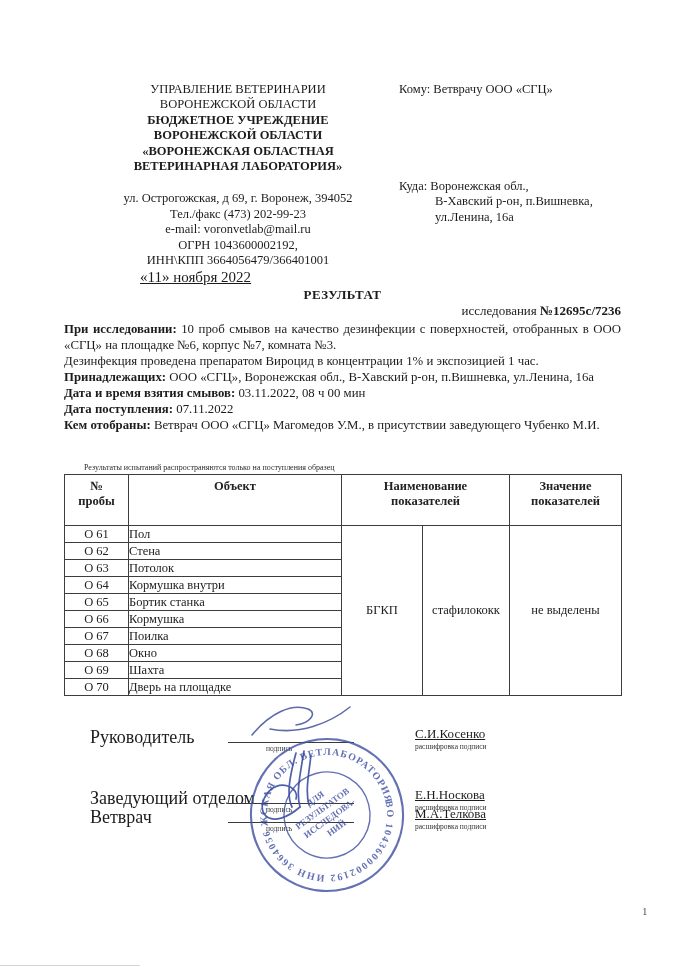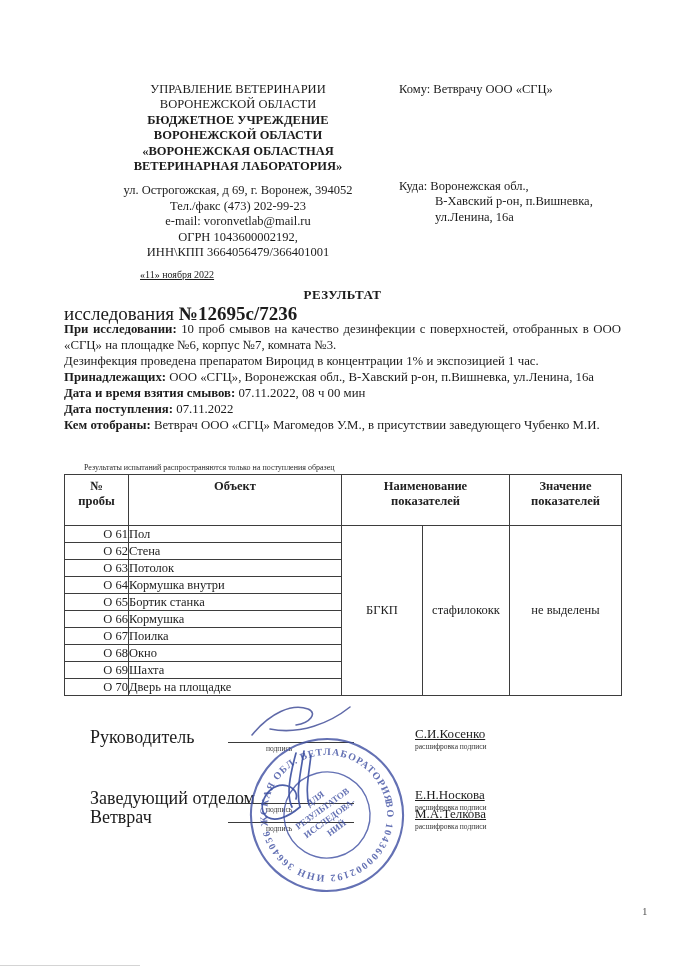--- a/index.html
+++ b/index.html
@@ -8,34 +8,34 @@
     font-family:"Liberation Serif","DejaVu Serif",serif;color:#1c1c1c;
     overflow:hidden;margin:0 auto;padding-left:20px;
   }
   .abs{position:absolute;}
   .b{font-weight:bold;}
   
   .lh-left{left:78px;top:82px;width:320px;text-align:center;font-size:12.5px;line-height:15.4px;}
   .lh-right{left:399px;top:82px;width:230px;font-size:12.5px;line-height:15.4px;}
   .kuda{left:399px;top:179px;width:240px;font-size:12.5px;line-height:15.4px;}
   .kuda .ind{padding-left:36px;}
-  .addr{margin-top:9px;}
-  .date-line{left:140px;top:269px;font-size:10px;text-decoration:underline;}
+  .addr{margin-top:17px;}
+  .date-line{left:140px;top:269px;font-size:15px;text-decoration:underline;}
   
   .res-title{left:64px;top:287px;width:557px;text-align:center;font-size:13px;font-weight:bold;letter-spacing:.5px;}
-  .res-sub{left:64px;top:303px;width:557px;text-align:left;font-size:19px;}
+  .res-sub{left:64px;top:303px;width:557px;text-align:right;font-size:13px;}
   .paras{left:64px;top:321px;width:557px;font-size:12.8px;line-height:16px;text-align:justify;}
   .paras p{margin:0;}
   .note{left:84px;top:463px;font-size:8px;color:#2a2a2a;}
   
   table.res{position:absolute;left:64px;top:474px;width:557px;border-collapse:collapse;table-layout:fixed;}
   table.res th,table.res td{border:1px solid #3d3d3d;font-size:12.5px;color:#222;overflow:hidden;}
   table.res th{font-weight:bold;vertical-align:top;padding-top:4px;white-space:pre-line;line-height:15px;height:45px;}
   table.res td{height:16px;line-height:13px;padding:0;}
-  td.cid{text-align:right;margin-top:12px;}
+  td.cid{text-align:center;margin-top:12px;}
   td.cobj{padding-left:9px;}
   td.cmerge{text-align:center;vertical-align:middle;}
   col.w1{width:64px}col.w2{width:213px}col.w3{width:81px}col.w4{width:87px}col.w5{width:112px}
   
   .sigrow{left:0;width:685px;height:34px;}
   .sigrow .role{position:absolute;left:90px;top:2px;font-size:18px;}
   .sigrow .line{position:absolute;left:228px;top:16px;width:126px;border-bottom:1px solid #3a3a3a;height:1px;}
   .sigrow .sub{position:absolute;left:266px;top:19px;font-size:7.5px;color:#333;}
   .sigrow .name{position:absolute;left:415px;top:1px;font-size:13px;text-decoration:underline;}
   .sigrow .nsub{position:absolute;left:415px;top:17px;font-size:7.5px;color:#333;}
@@ -78,21 +78,21 @@
 
   <div class="abs res-title">РЕЗУЛЬТАТ</div>
   <div class="abs res-sub">
     <span>исследования </span><span class="b">№12695с/7236</span>
   </div>
 
   <div class="abs paras">
     <p><span class="b">При исследовании:</span><span> 10 проб смывов на качество дезинфекции с поверхностей, отобранных в ООО «СГЦ» на площадке №6, корпус №7, комната №3.</span></p>
     <p><span class="b"></span><span>Дезинфекция проведена препаратом Вироцид в концентрации 1% и экспозицией 1 час.</span></p>
     <p><span class="b">Принадлежащих:</span><span> ООО «СГЦ», Воронежская обл., В-Хавский р-он, п.Вишневка, ул.Ленина, 16а</span></p>
-    <p><span class="b">Дата и время взятия смывов:</span><span> 07.11.2022, 08 ч 00 мин</span></p>
+    <p><span class="b">Дата и время взятия смывов:</span><span> 03.11.2022, 08 ч 00 мин</span></p>
     <p><span class="b">Дата поступления:</span><span> 07.11.2022</span></p>
     <p><span class="b">Кем отобраны:</span><span> Ветврач ООО «СГЦ» Магомедов У.М., в присутствии заведующего Чубенко М.И.</span></p>
   </div>
 
   <div class="abs note">Результаты испытаний распространяются только на поступления образец</div>
 
   <table class="res">
     <colgroup>
         <col class="w1">
         <col class="w2">

